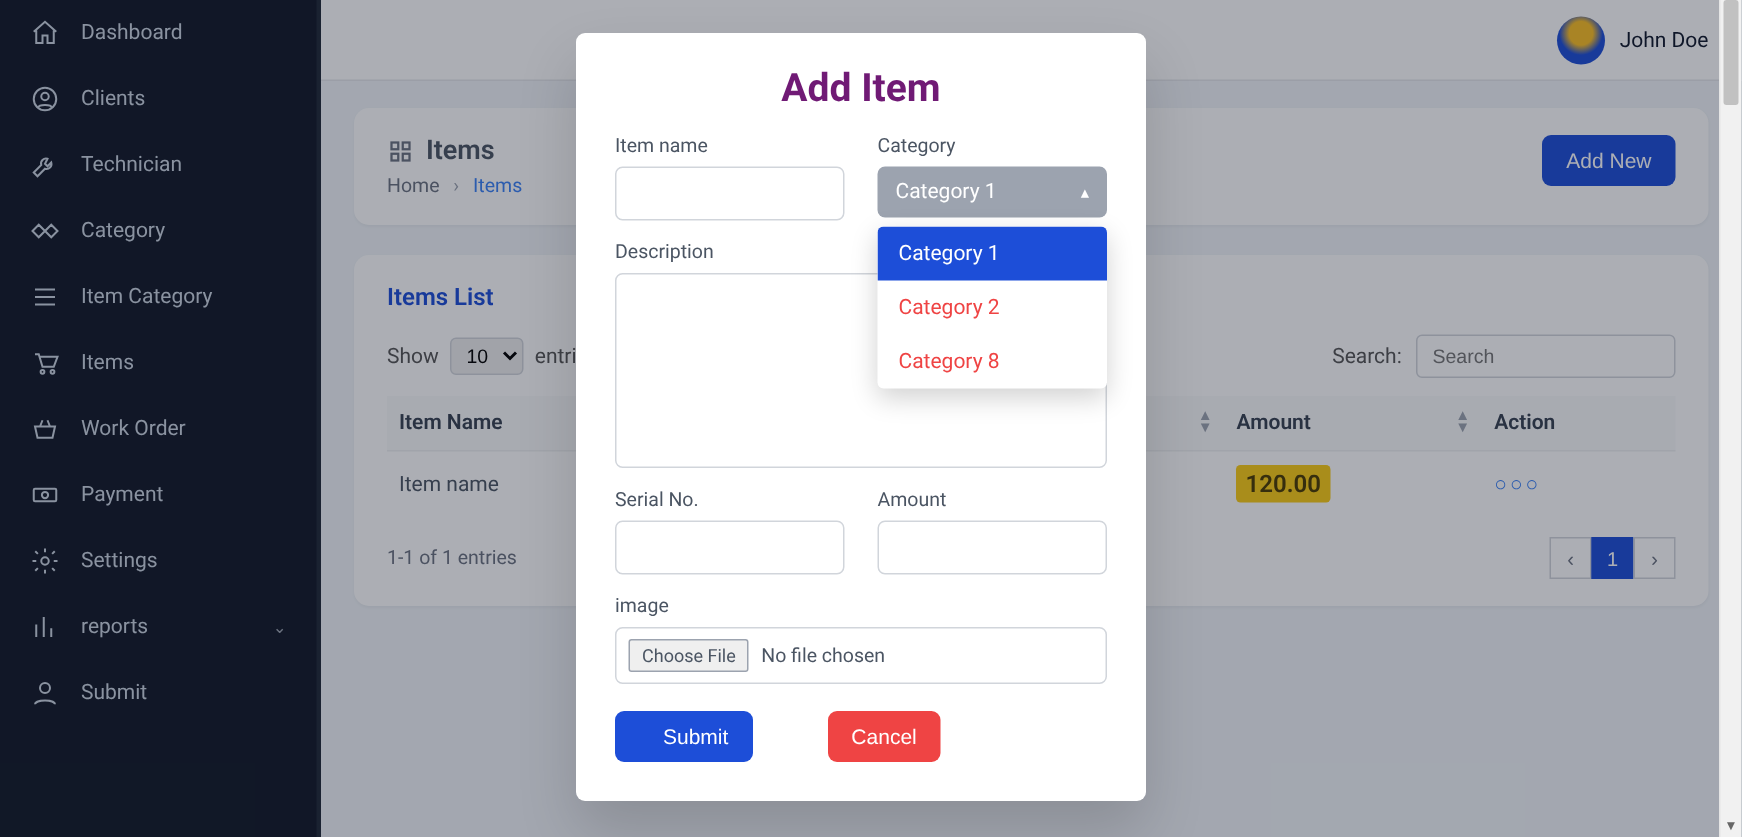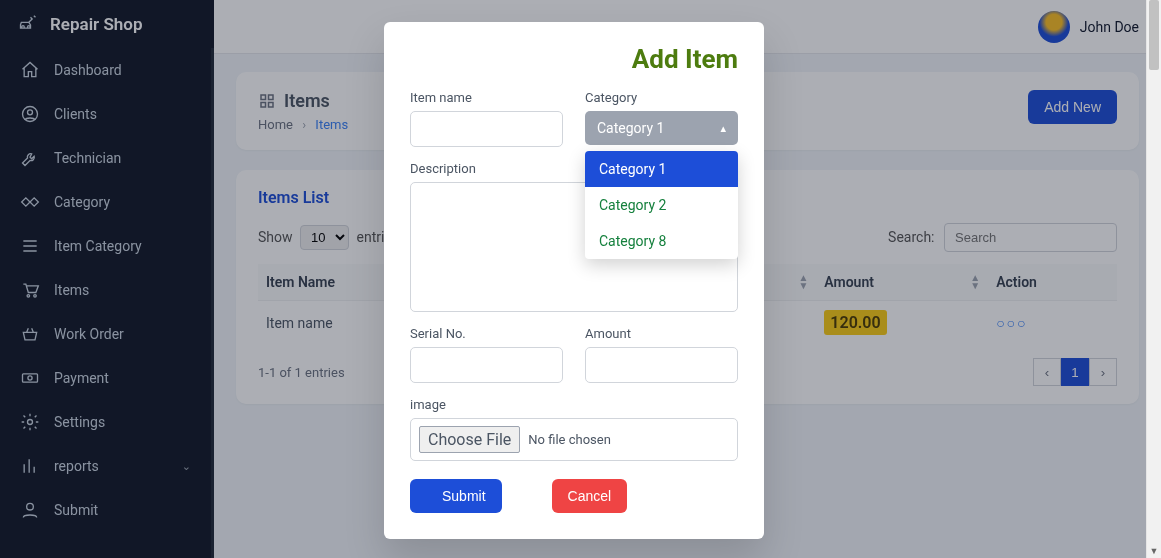--- a/index.html
+++ b/index.html
@@ -50,60 +50,52 @@
   .dots { color: #3b82f6; letter-spacing: 2px; font-weight: 700; cursor: pointer; }
 
   .table-foot { display: flex; justify-content: space-between; align-items: center; margin-top: 14px; font-size: 13px; color: #6b7280; }
   .pager { display: flex; gap: 0; }
   .pager button { width: 28px; height: 28px; border: 1px solid #d1d5db; background: #fff; cursor: pointer; color:#6b7280; }
   .pager button.active { background: #1d4ed8; color: #fff; border-color: #1d4ed8; }
 
   
   .overlay { position: absolute; inset: 0; background: rgba(17,24,39,0.35); }
   .modal { position: absolute; top: 22px; left: 384px; width: 380px; background: #fff; border-radius: 6px; padding: 22px 26px 26px; box-shadow: 0 20px 40px rgba(0,0,0,0.15); }
-  .modal h2 { text-align: right; color: #4d7c0f; font-size: 26px; font-weight: 700; margin-bottom: 16px; }
+  .modal h2 { text-align: center; color: #701a75; font-size: 26px; font-weight: 700; margin-bottom: 16px; }
   .form-row { display: flex; gap: 22px; margin-bottom: 14px; }
   .form-group { flex: 1; display: flex; flex-direction: column; }
   .form-group label { font-size: 13px; color: #4b5563; margin-bottom: 6px; }
   .form-group input[type=text], .form-group textarea { width: 100%; padding: 9px 10px; border: 1px solid #d1d5db; border-radius: 5px; font-size: 14px; }
   .form-group textarea { height: 130px; resize: none; }
 
   .select-wrap { position: relative; }
   .select-display { background: #9ca3af; color: #fff; padding: 9px 12px; border-radius: 5px; display: flex; justify-content: space-between; align-items: center; font-size: 14px; cursor: pointer; }
   .select-dropdown { position: absolute; top: 40px; left: 0; right: 0; background: #fff; border-radius: 4px; box-shadow: 0 6px 18px rgba(0,0,0,0.18); z-index: 5; overflow: hidden; }
-  .select-option { padding: 10px 14px; font-size: 14px; color: #15803d; cursor: pointer; }
+  .select-option { padding: 10px 14px; font-size: 14px; color: #ef4444; cursor: pointer; }
   .select-option.selected { background: #1d4ed8; color: #fff; }
 
   .file-row { display: flex; flex-direction: column; margin-bottom: 18px; }
   .file-row label { font-size: 13px; color: #4b5563; margin-bottom: 6px; }
   .file-box { border: 1px solid #d1d5db; border-radius: 5px; padding: 7px 8px; display: flex; align-items: center; gap: 8px; font-size: 13px; color: #4b5563; }
-  .file-choose { border: 1px solid #9ca3af; background: #efefef; padding: 3px 8px; font-size: 16px; border-radius: 2px; cursor: pointer; }
+  .file-choose { border: 1px solid #9ca3af; background: #efefef; padding: 3px 8px; font-size: 12px; border-radius: 2px; cursor: pointer; }
 
   .modal-actions { display: flex; gap: 10px; }
   .btn-submit { background: #1d4ed8; color: #fff; padding-left: 32px; }
   .btn-cancel { background: #ef4444; color: #fff; margin-left: 40px; }
 
   
   .page-scroll { position:absolute; right:0; top:0; width:15px; height:100%; background:#f1f1f1; border-left:1px solid #e5e5e5;}
   .page-scroll .thumb { position:absolute; left:2px; right:2px; top:0; height:70px; background:#c1c1c1; border-radius:2px;}
   .page-scroll .arrow { position:absolute; left:0; right:0; text-align:center; font-size:9px; color:#666;}
   .page-scroll .arrow.up{ top:2px;} .page-scroll .arrow.down{ bottom:2px;}
 </style>
 </head>
 <body>
 
 <aside class="sidebar">
-  <div class="brand">
-    <span class="nav-icon">
-      <svg viewBox="0 0 24 24">
-          <path d="M3 13l1-3h9l2 3v4H3zM6 17a1.5 1.5 0 1 0 0-3 1.5 1.5 0 0 0 0 3zM13 17a1.5 1.5 0 1 0 0-3 1.5 1.5 0 0 0 0 3zM15 4l2 2-4 4M19 2l2 2"></path>
-        </svg>
-    </span>
-    <span>Repair Shop</span>
-  </div>
   <nav class="nav">
     <div class="nav-item">
       <span class="nav-icon">
           <svg viewBox="0 0 24 24">
             <path d="M3 11l9-8 9 8M5 10v10h5v-6h4v6h5V10"></path>
           </svg>
         </span>
       <span>Dashboard</span>
     </div>
     <div class="nav-item">

